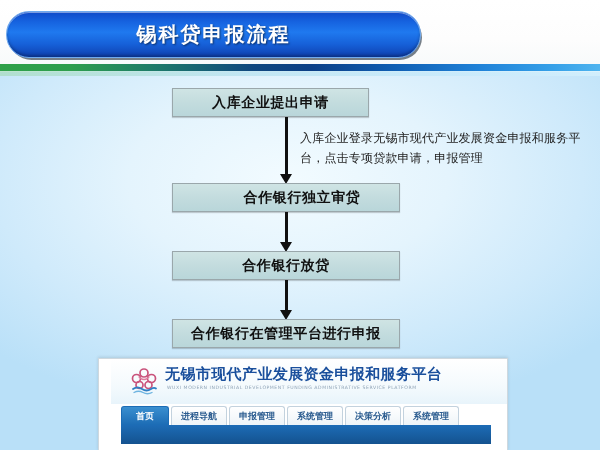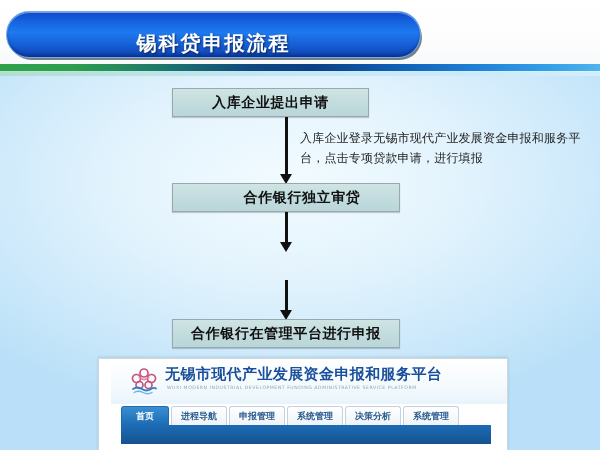--- a/index.html
+++ b/index.html
@@ -42,21 +42,21 @@
   }
   .title-pill {
     position: absolute;
     left: 6px; top: 11px;
     width: 413px; height: 45px;
     border-radius: 23px;
     background: linear-gradient(180deg, #0f49c8 0%, #1663e0 22%, #1f79ef 45%, #1660d8 72%, #0e3fae 100%);
     border: 1px solid #6fa9ee;
     box-shadow: inset 0 1px 0 rgba(255,255,255,.45), inset 0 -2px 3px rgba(0,0,0,.25);
     display: flex;
-    align-items: flex-end;
+    align-items: center;
     justify-content: center;
   }
   .title-text {
     color: #ffffff;
     font-size: 20px;
     font-weight: bold;
     letter-spacing: 2px;
     text-shadow: 1px 1px 2px rgba(0,0,0,.55);
     font-family: "DejaVu Sans", "Liberation Sans", sans-serif;
   }
@@ -249,29 +249,32 @@
     <div class="connector c1"></div>
     <div class="arrowhead a1"></div>
 
     <div class="node node-2">
       <span>合作银行独立审贷</span>
     </div>
 
     <div class="connector c2"></div>
     <div class="arrowhead a2"></div>
 
+    <div class="node node-3">
+      <span>合作银行放贷</span>
+    </div>
 
     <div class="connector c3"></div>
     <div class="arrowhead a3"></div>
 
     <div class="node node-4">
       <span>合作银行在管理平台进行申报</span>
     </div>
 
-    <div class="annotation">入库企业登录无锡市现代产业发展资金申报和服务平台，点击专项贷款申请，进行填报</div>
+    <div class="annotation">入库企业登录无锡市现代产业发展资金申报和服务平台，点击专项贷款申请，申报管理</div>
   </div>
 
   <div class="shot">
 
     <div class="shot-head">
 
       <svg class="shot-logo" viewBox="0 0 64 64">
         <g stroke="#c9537c" stroke-width="3.4" fill="none" stroke-linecap="round">
           <circle cx="32" cy="16" r="8"></circle>
           <circle cx="17" cy="27" r="8"></circle>

